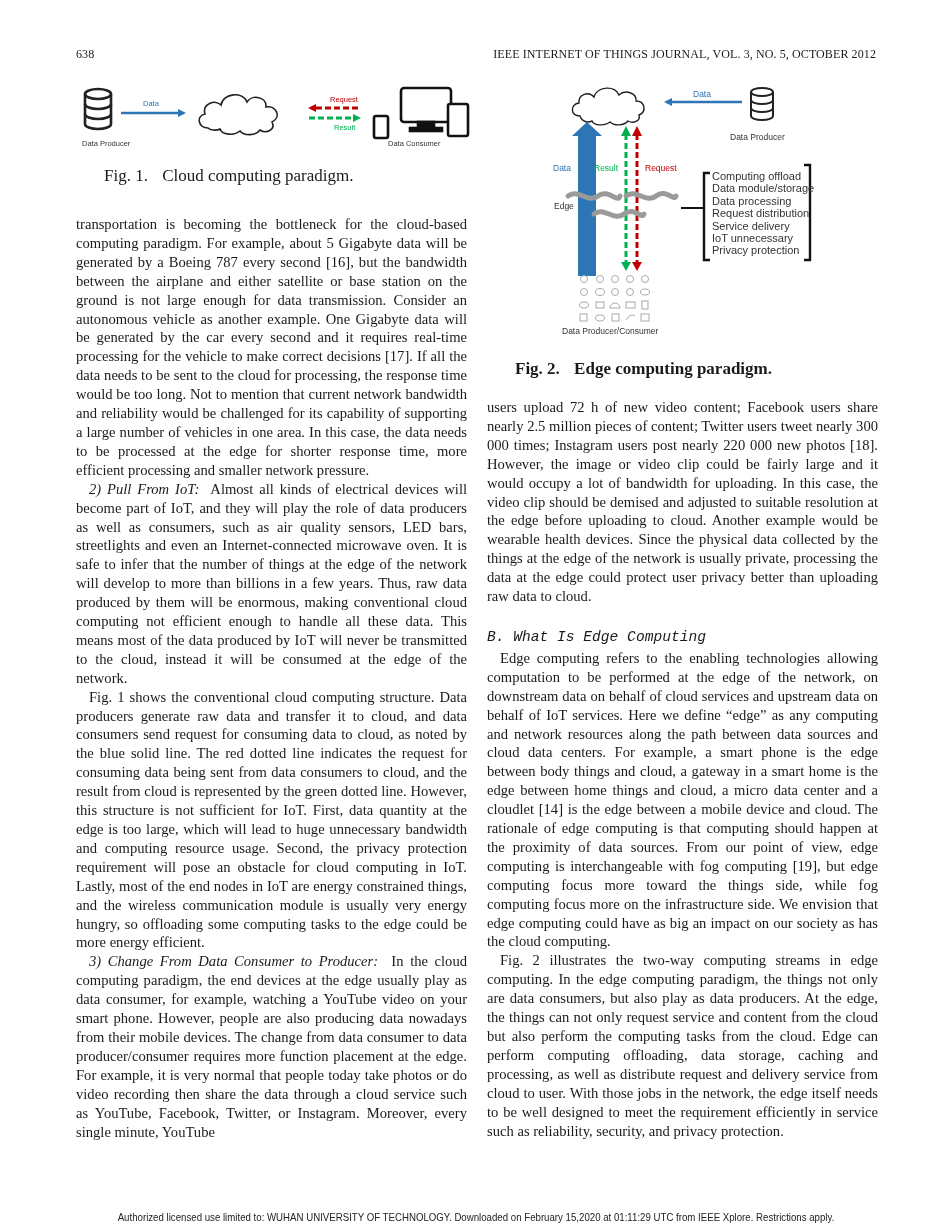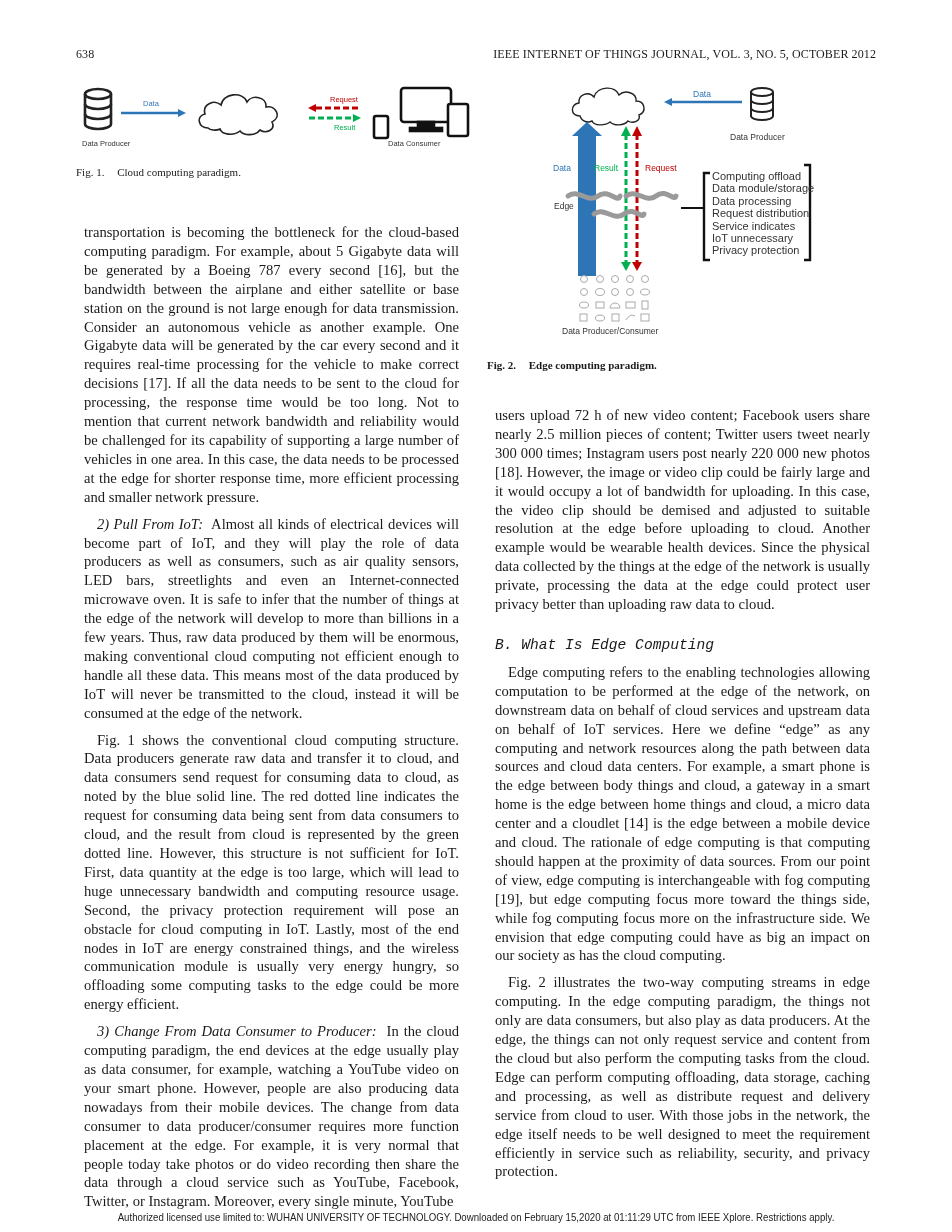--- a/index.html
+++ b/index.html
@@ -4,25 +4,25 @@
 <style>
   html, body { margin:0; padding:0; background:#fff; }
   body { width:952px; height:1232px; position:relative; overflow:hidden;
          font-family:"Liberation Serif", "DejaVu Serif", serif; color:#1a1a1a; }
   .abs { position:absolute; }
   .running-head { top:47px; font-size:12px; letter-spacing:0.1px; }
   .page-num { left:76px; }
   .journal { right:76px; }
   .col { position:absolute; width:391px; font-size:14.6px; line-height:18.9px;
          text-align:justify; hyphens:none; }
-  .col p { margin:8px; text-indent:0; }
+  .col p { margin:0; text-indent:0; }
   .col p.ind { text-indent:13px; }
   .col-left { left:76px; top:215px; }
   .col-right { left:487px; top:398px; }
-  .caption { font-size:11px; }
+  .caption { font-size:17px;margin-left:28px; }
   .fig-label { margin-right:10px; }
   .sub { font-style:italic; }
   .section-head { font-style:italic; margin-top:22px !important; margin-bottom:2px !important; }
   .footer { left:0; width:952px; top:1212px; text-align:center;
             font-family:"Liberation Sans", "DejaVu Sans", sans-serif; font-size:10.4px; color:#222;
             transform:scaleX(0.93); }
   svg text { font-family:"Liberation Sans", "DejaVu Sans", sans-serif; }
 </style>
 </head>
 <body>
@@ -151,21 +151,21 @@
         <rect x="93" y="236" width="8" height="7"></rect>
     </g>
     <text x="14" y="256" font-size="8.5" fill="#333">Data Producer/Consumer</text>
   </svg>
   
   <div class="abs" style="left:164px; top:92px; font-family:'Liberation Sans','DejaVu Sans',sans-serif; font-size:11px; line-height:12.4px; color:#333;">
     <div>Computing offload</div>
     <div>Data module/storage</div>
     <div>Data processing</div>
     <div>Request distribution</div>
-    <div>Service indicates</div>
+    <div>Service delivery</div>
     <div>IoT unnecessary</div>
     <div>Privacy protection</div>
   </div>
 </div>
 <div class="abs caption" style="left:487px; top:359px;font-weight:bold;">
   <span class="fig-label">Fig. 2.</span>
   <span>Edge computing paradigm.</span>
 </div>
 
 <div class="col col-left">

